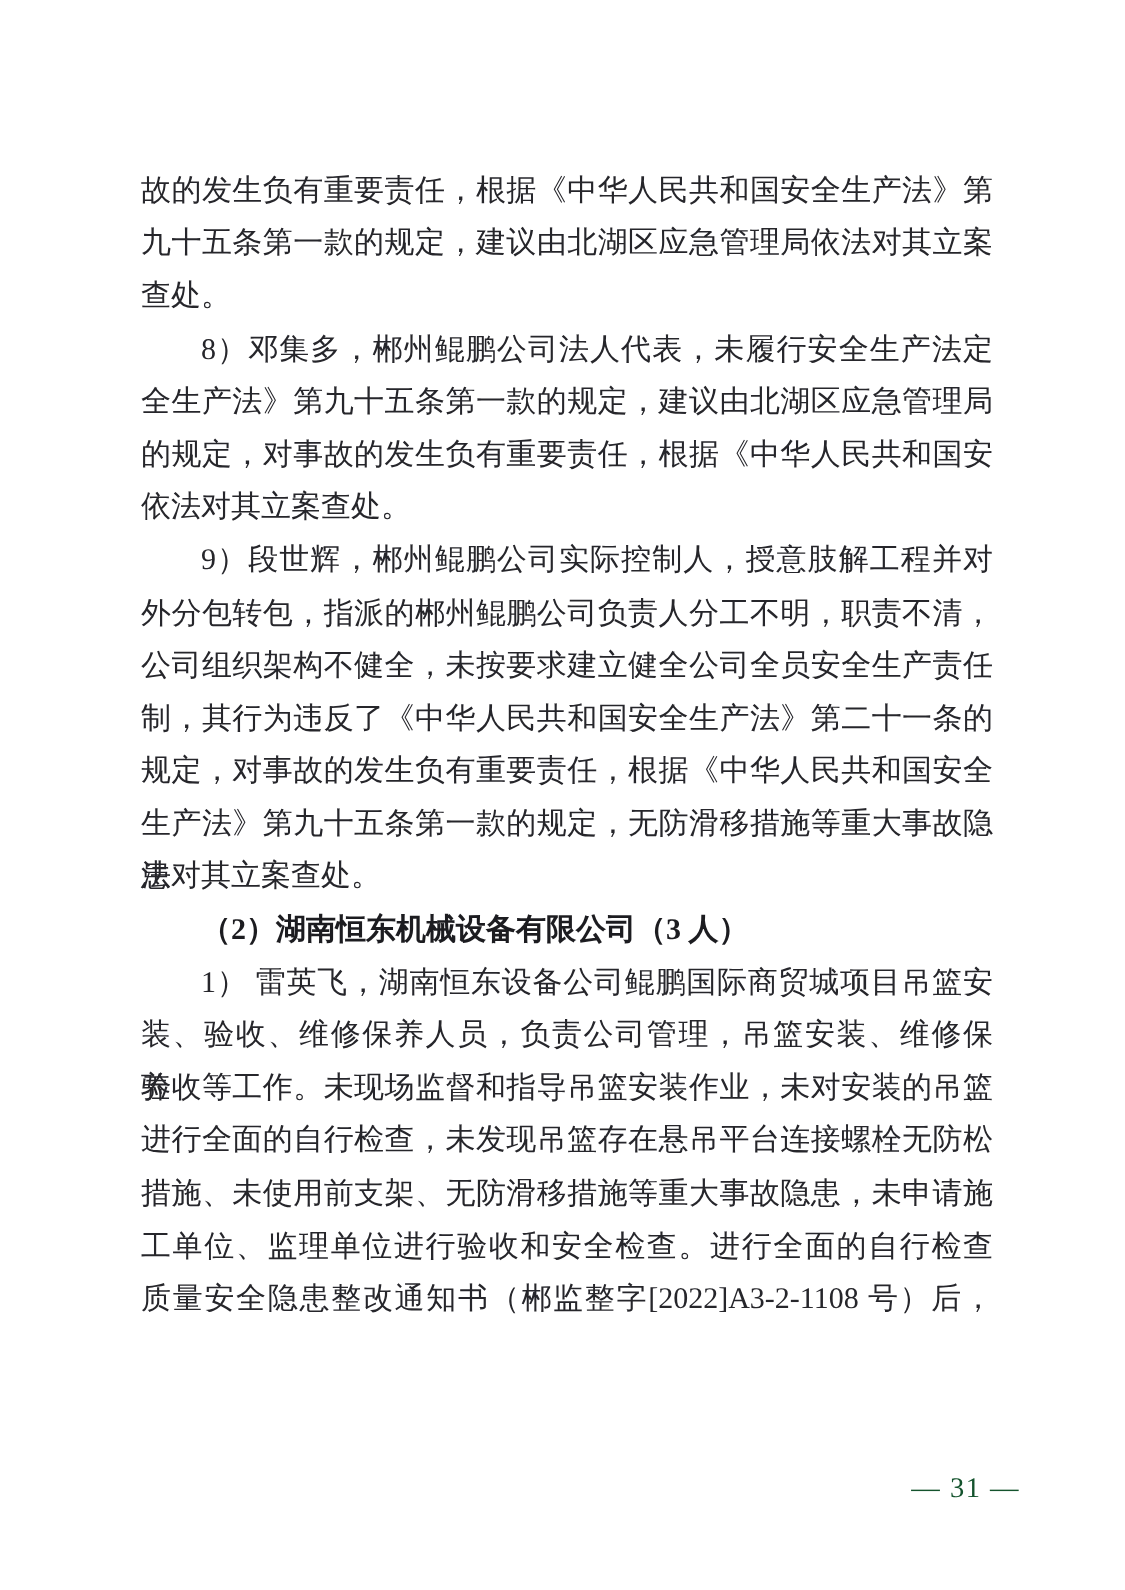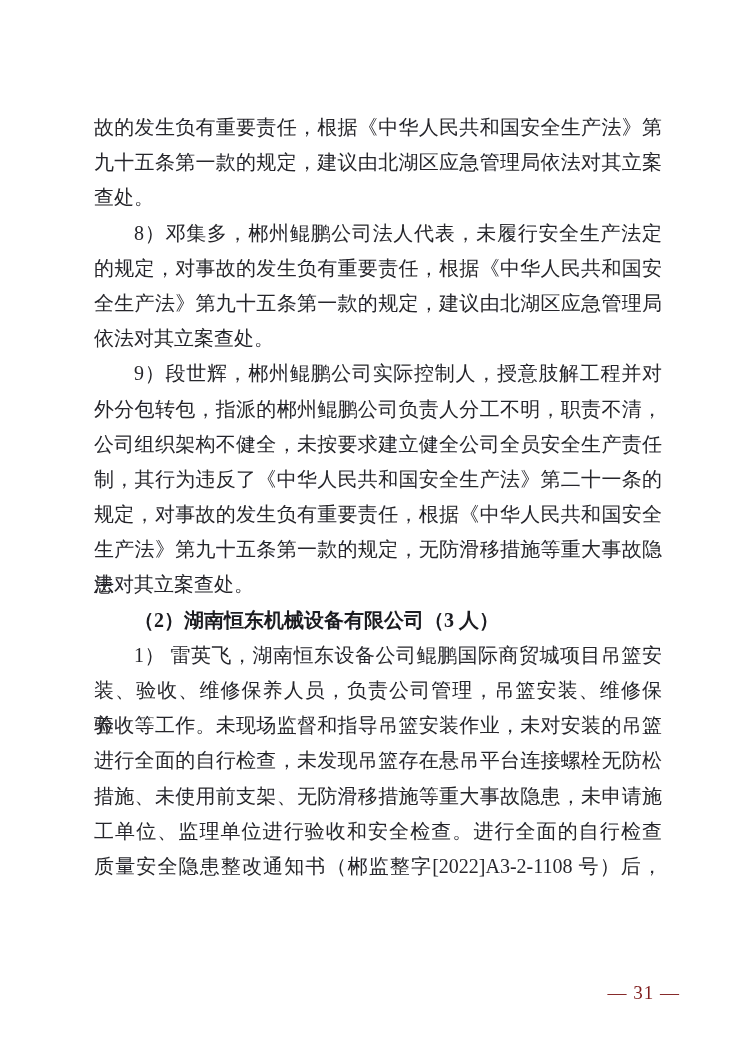--- a/index.html
+++ b/index.html
@@ -44,35 +44,35 @@
   }
   .line.bold {
     font-weight: bold;
     color: #1c1c20;
   }
   .footer {
     position: absolute;
     top: 982px;
     right: 86px;
     font-size: 19px;
-    color: #7f1d1d;
+    color: #14532d;
     letter-spacing: 1px;
   }
 </style>
 </head>
 <body>
 
 <div class="page">
   <div class="text-block" id="lines-container">
       <div class="line">故的发生负有重要责任，根据《中华人民共和国安全生产法》第</div>
       <div class="line">九十五条第一款的规定，建议由北湖区应急管理局依法对其立案</div>
       <div class="line end">查处。</div>
       <div class="line indent">8）邓集多，郴州鲲鹏公司法人代表，未履行安全生产法定</div>
+      <div class="line">全生产法》第九十五条第一款的规定，建议由北湖区应急管理局</div>
       <div class="line">的规定，对事故的发生负有重要责任，根据《中华人民共和国安</div>
-      <div class="line">全生产法》第九十五条第一款的规定，建议由北湖区应急管理局</div>
       <div class="line end">依法对其立案查处。</div>
       <div class="line indent">9）段世辉，郴州鲲鹏公司实际控制人，授意肢解工程并对</div>
       <div class="line">外分包转包，指派的郴州鲲鹏公司负责人分工不明，职责不清，</div>
       <div class="line">公司组织架构不健全，未按要求建立健全公司全员安全生产责任</div>
       <div class="line">制，其行为违反了《中华人民共和国安全生产法》第二十一条的</div>
       <div class="line">规定，对事故的发生负有重要责任，根据《中华人民共和国安全</div>
       <div class="line">生产法》第九十五条第一款的规定，无防滑移措施等重大事故隐患</div>
       <div class="line end">法对其立案查处。</div>
       <div class="line indent bold end">（2）湖南恒东机械设备有限公司（3 人）</div>
       <div class="line indent">1） 雷英飞，湖南恒东设备公司鲲鹏国际商贸城项目吊篮安</div>

